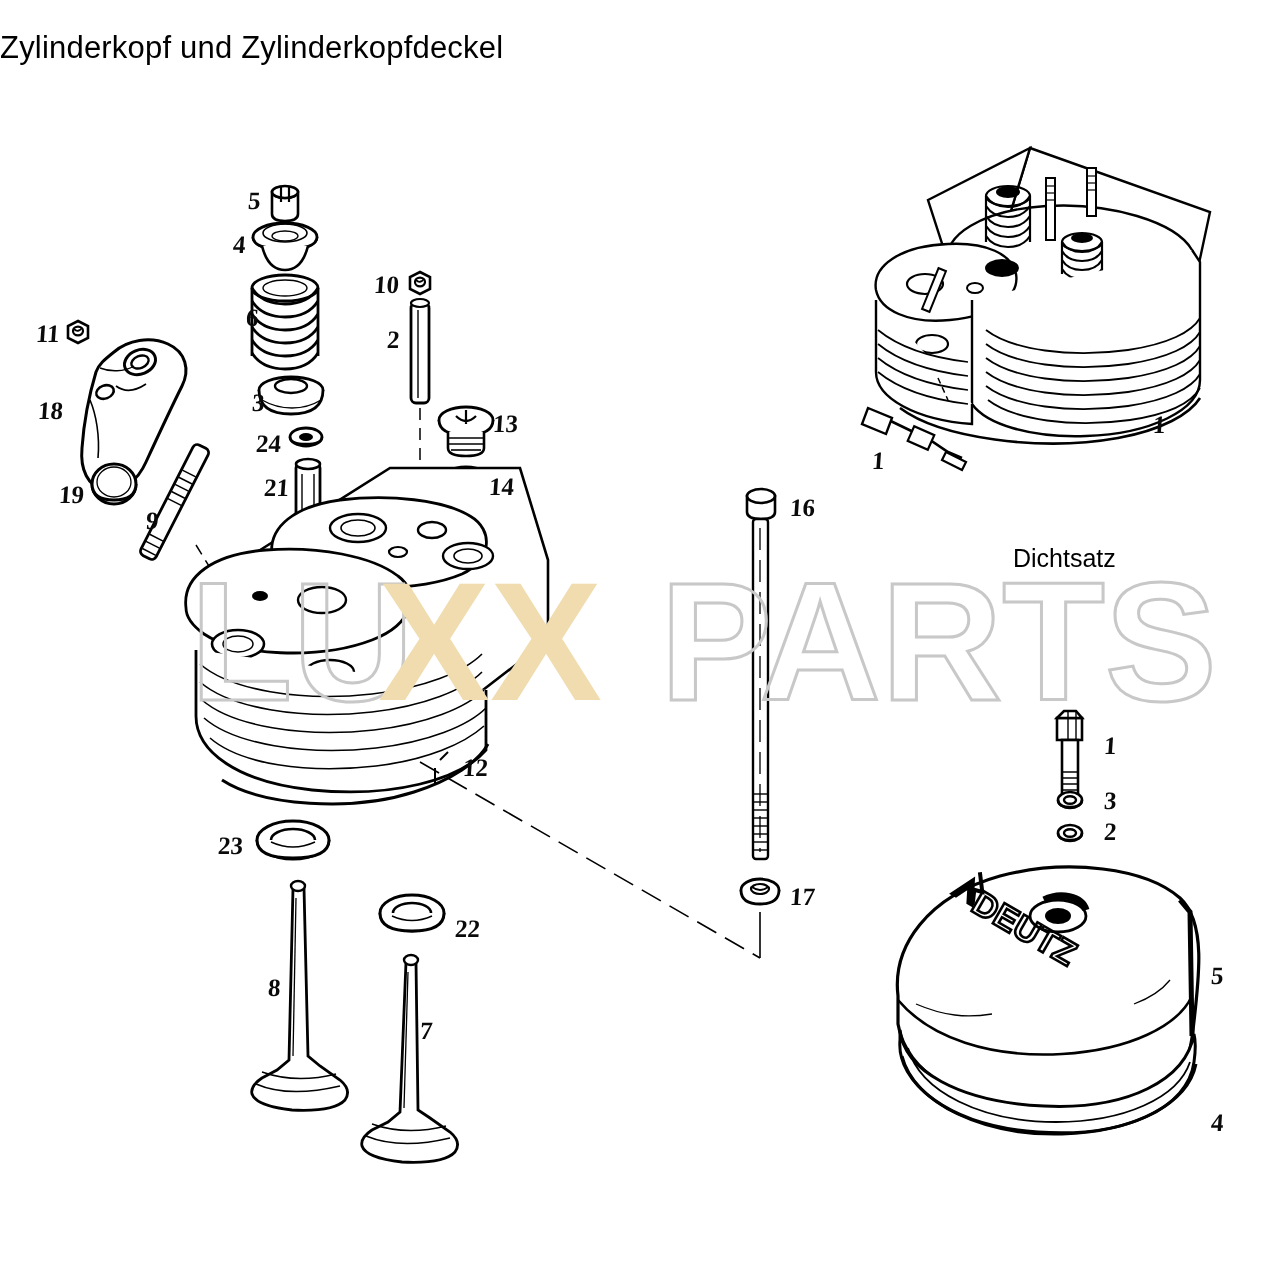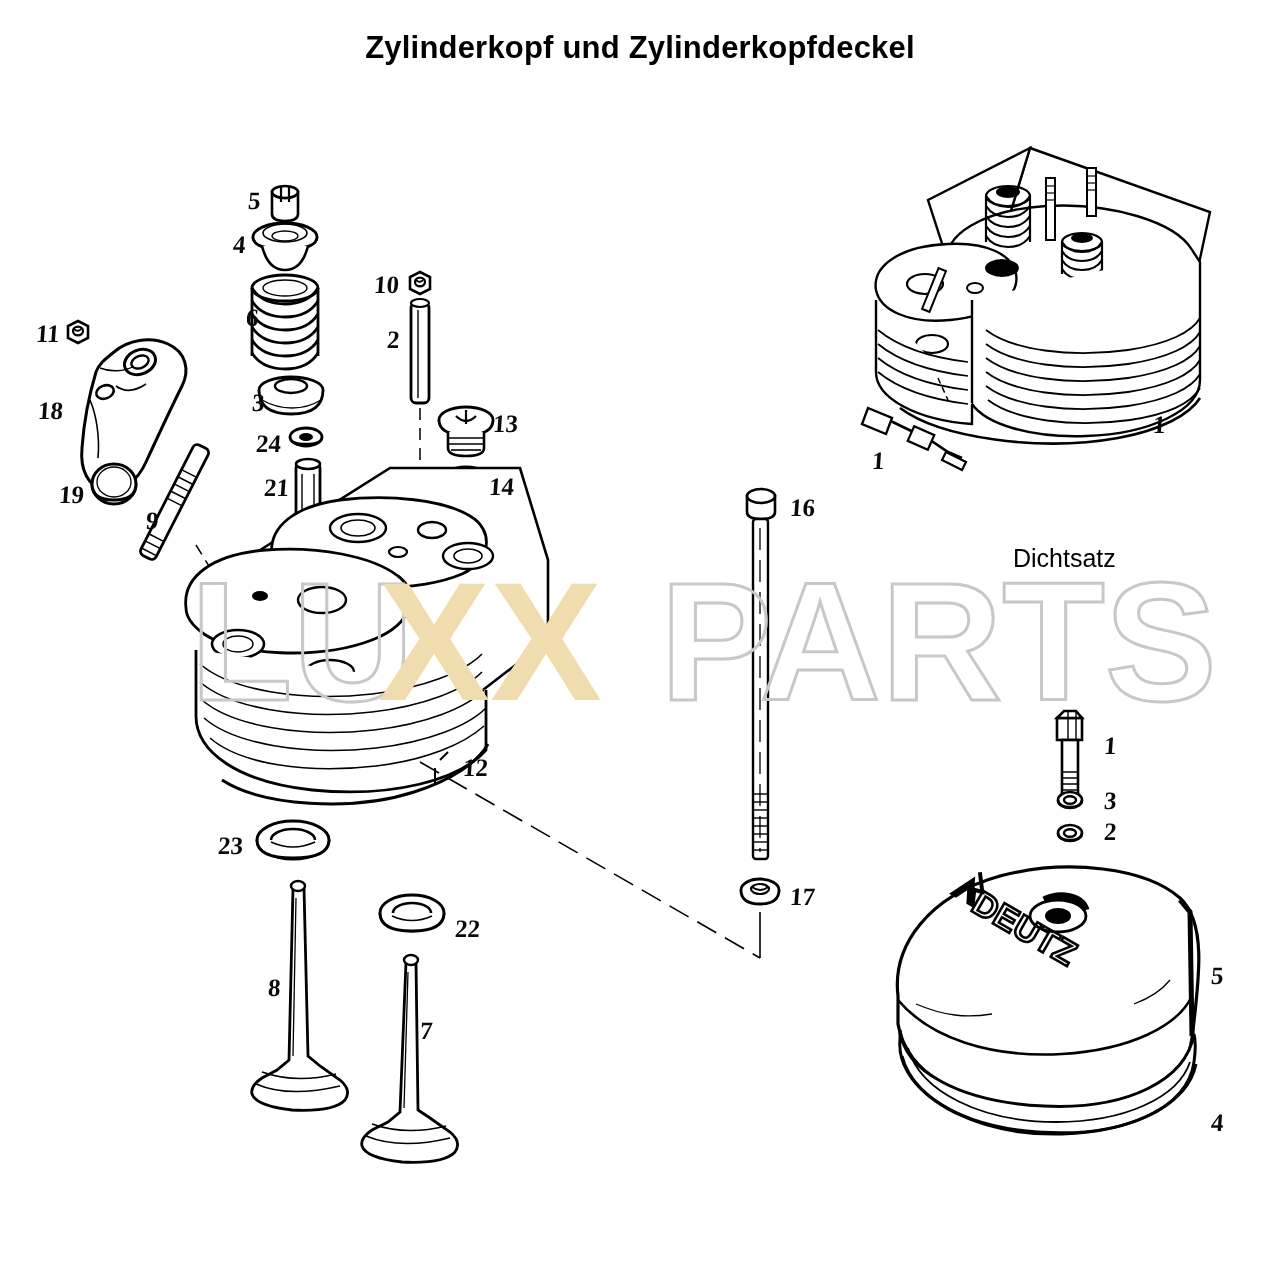--- a/index.html
+++ b/index.html
@@ -6,22 +6,22 @@
   body{
     width:1280px;height:1280px;
     font-family:"Liberation Sans", sans-serif;
     overflow:hidden;position:relative;
   }
   #page{position:relative;width:1280px;height:1280px;background:#fff;}
 
   
   .page-title{
     position:absolute;left:0;top:30px;width:1280px;
-    text-align:center;
-    font-size:31px;font-weight:700;color:#000;
+    text-align:left;
+    font-size:31px;font-weight:400;color:#000;
     letter-spacing:.2px;
     font-family:"Liberation Sans", sans-serif;
   }
 
   
   .section-label{
     position:absolute;
     font-size:25px;color:#000;font-family:"Liberation Sans", sans-serif;
   }
 

